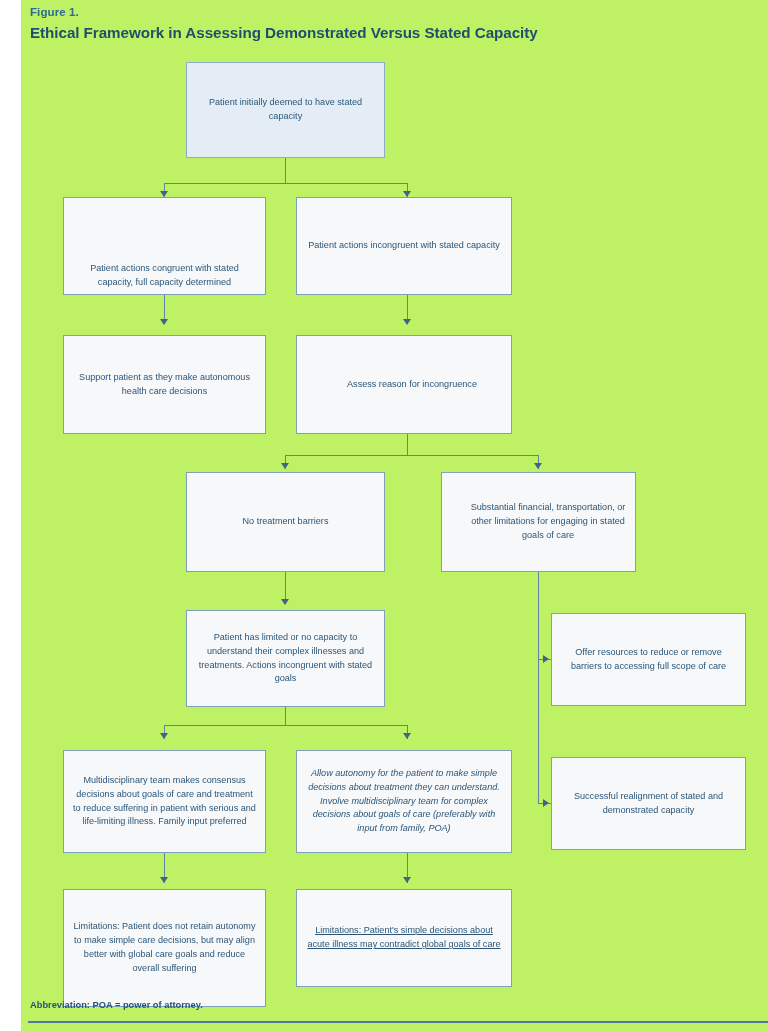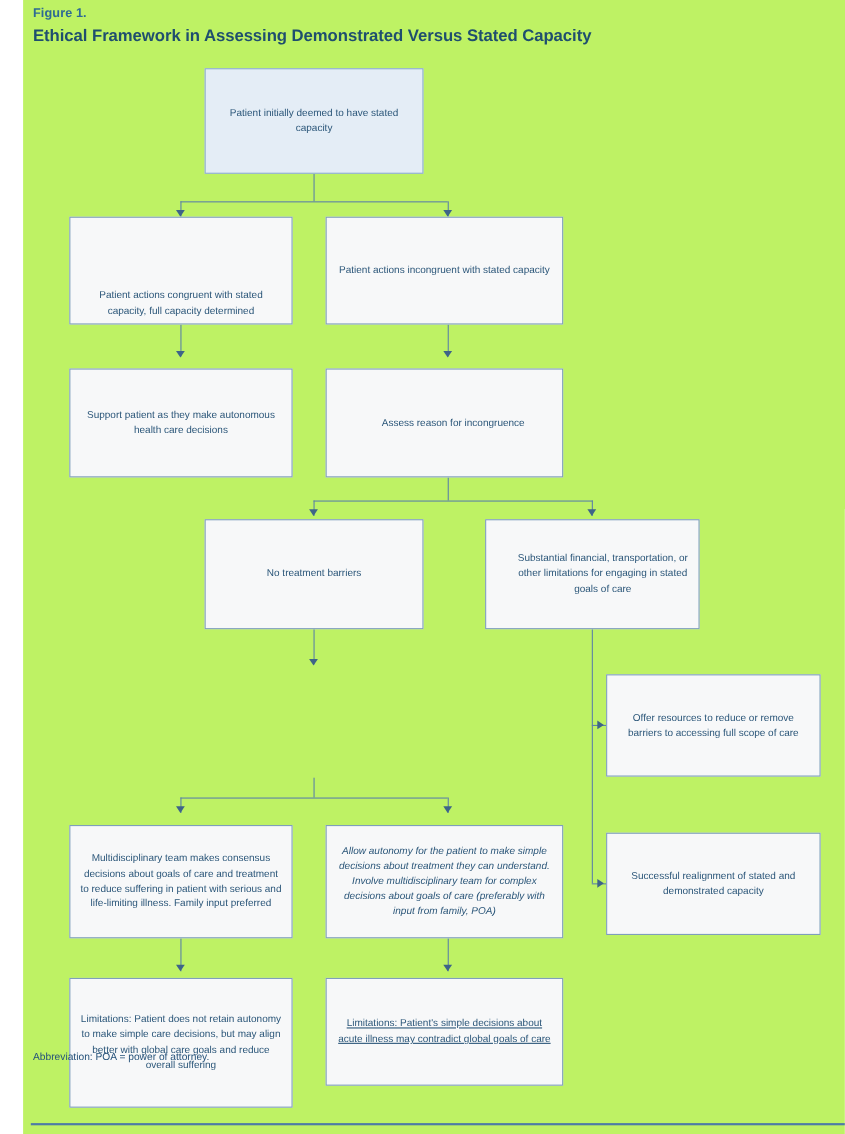--- a/index.html
+++ b/index.html
@@ -88,23 +88,23 @@
     height: 0;
     border-top: 4.5px solid transparent;
     border-bottom: 4.5px solid transparent;
     border-left: 6px solid #3e6488;
   }
 
   
   #footnote {
     position: absolute;
     left: 9px;
-    top: 956px;
+    top: 1000px;
     font-size: 9.3px;
-    font-weight: normal;
+    font-weight: bold;
     color: #26527a;
   }
   #footrule {
     position: absolute;
     left: 7px;
     top: 1021px;
     width: 754px;
     height: 2px;
     background: #4e7ba6;
   }
@@ -180,20 +180,23 @@
   </div>
 
   <div class="node" style="left:165px; top:472px; width:199px; height:100px;">
     <span class="txt">No treatment barriers</span>
   </div>
 
   <div class="node" style="left:420px; top:472px; width:195px; height:100px;padding-left:28px;">
     <span class="txt">Substantial financial, transportation, or other limitations for engaging in stated goals of care</span>
   </div>
 
+  <div class="node" style="left:165px; top:610px; width:199px; height:97px;">
+    <span class="txt">Patient has limited or no capacity to understand their complex illnesses and treatments. Actions incongruent with stated goals</span>
+  </div>
 
   <div class="node" style="left:530px; top:613px; width:195px; height:93px;">
     <span class="txt">Offer resources to reduce or remove barriers to accessing full scope of care</span>
   </div>
 
   <div class="node" style="left:42px; top:750px; width:203px; height:103px;">
     <span class="txt">Multidisciplinary team makes consensus decisions about goals of care and treatment to reduce suffering in patient with serious and life-limiting illness. Family input preferred</span>
   </div>
 
   <div class="node" style="left:275px; top:750px; width:216px; height:103px;font-style:italic;">

